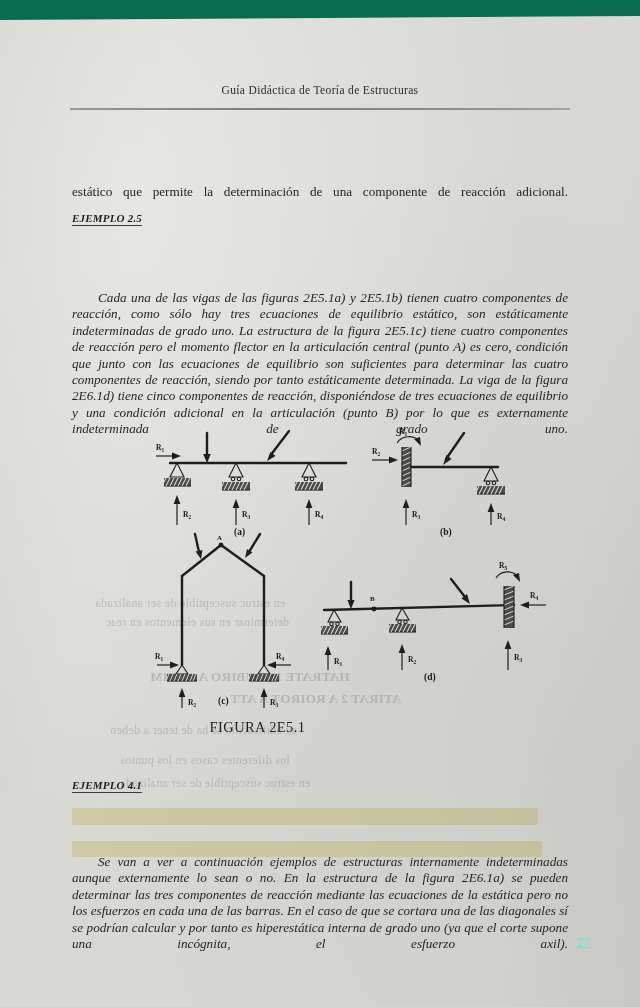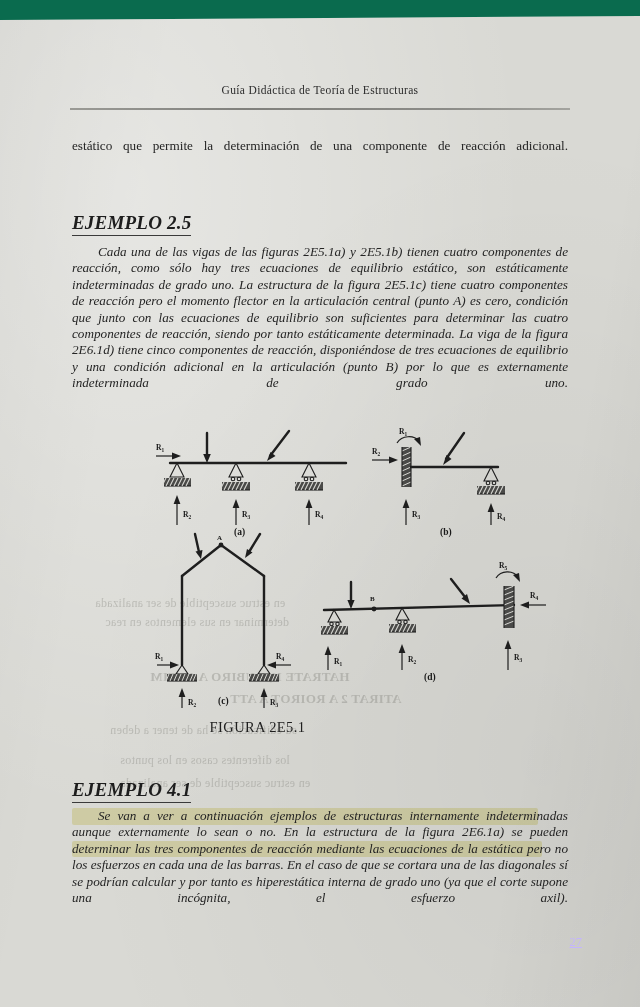--- a/index.html
+++ b/index.html
@@ -40,42 +40,42 @@
     position:absolute;left:70px;top:108px;width:500px;height:1.6px;
     background:linear-gradient(90deg,#8d8d88,#6f6f6b 35%,#7d7d79 75%,#9a9a95);
     opacity:.85;
   }
 
   
   .para{
     position:absolute;color:#242424;text-align:justify;
     font-size:13.2px;line-height:16.4px;
   }
-  .just{ text-align:justify; text-align-last:justify; }
+  .just{ text-align:justify; text-align-last:justify;margin-top:46px; }
   .ital{font-style:italic;font-weight:400;}
   .indent{text-indent:26px;}
 
   .exhead{
-    position:absolute;font-style:italic;font-weight:700;font-size:19px;
+    position:absolute;font-style:italic;font-weight:700;font-size:11px;
     color:#1d1d1d;border-bottom:1.4px solid #3a3a3a;padding-bottom:1px;
     letter-spacing:.2px;
   }
 
   
   .hl{
     position:absolute;background:rgba(232,226,150,.55);
     mix-blend-mode:multiply;border-radius:2px;
   }
 
   .figcap{
     position:absolute;width:515px;text-align:center;
     font-size:14.5px;color:#1f1f1f;letter-spacing:.4px;
   }
   .pageno{
-    position:absolute;right:58px;font-size:12.5px;color:#c4b5fd;text-decoration:underline;
+    position:absolute;right:50px;font-size:12.5px;color:#5eead4;text-decoration:underline;
   }
 
   
   .ghost{
     position:absolute;color:#6d6d66;opacity:.30;
     font-size:12px;line-height:17px;letter-spacing:.3px;
     transform:scaleX(-1);filter:blur(.45px);
     white-space:nowrap;pointer-events:none;
   }
   .ghost.b{font-weight:700;font-size:13px;}

